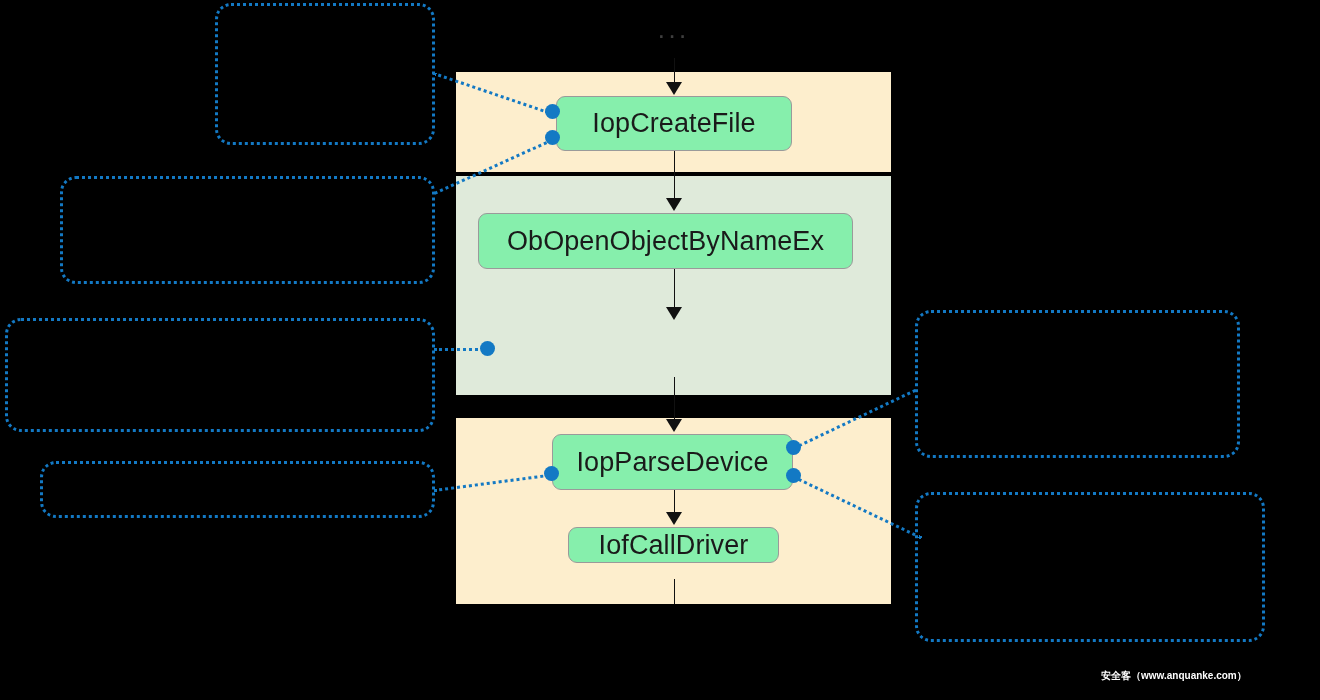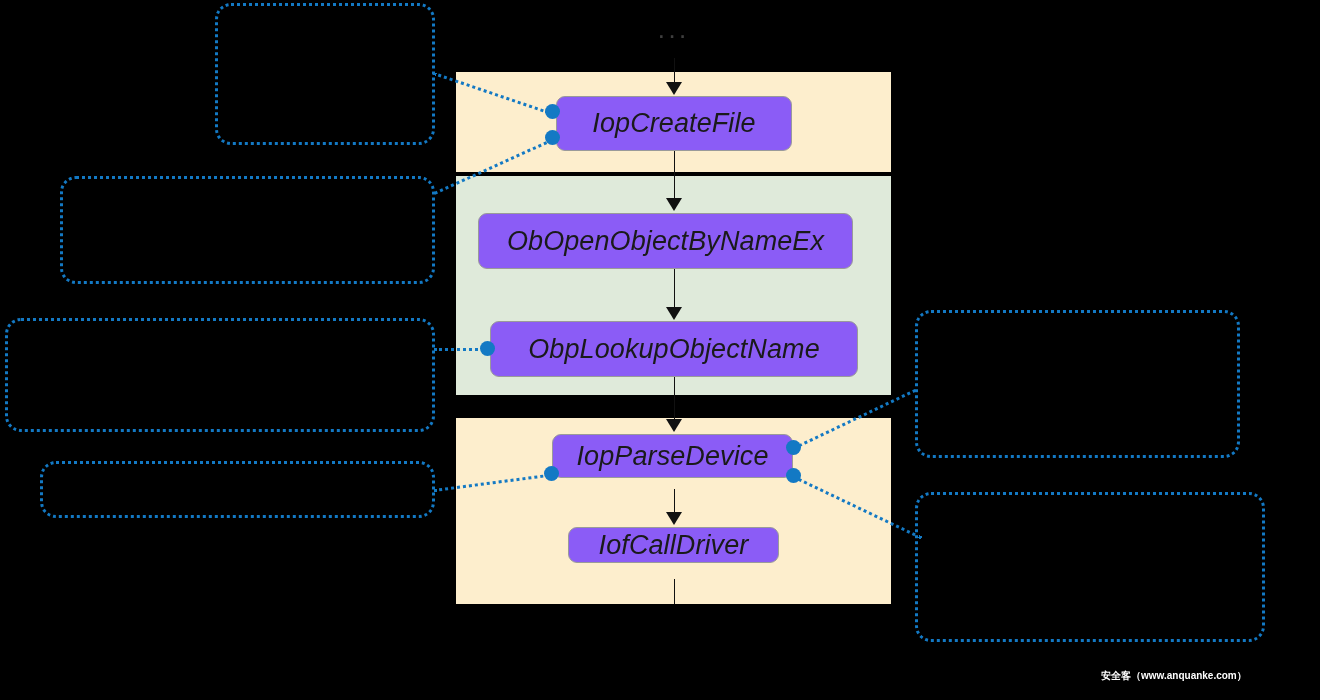--- a/index.html
+++ b/index.html
@@ -21,32 +21,31 @@
     position: absolute;
     box-sizing: border-box;
   }
   .band-io   { background: #fdeecd; }
   .band-ob   { background: #dfeada; }
 
   
   .node {
     position: absolute;
     box-sizing: border-box;
-    background: #8b5cf6;
+    background: #86efac;
     border: 1.5px solid #9a9a9a;
     border-radius: 9px;
     display: flex;
     align-items: center;
     justify-content: center;
     color: #1a1a1a;
     font-size: 27px;
     font-family: "Liberation Sans", sans-serif;
     letter-spacing: 0.1px;
     white-space: nowrap;
-    font-style: italic;
   }
 
   
   .arrow {
     position: absolute;
     width: 0;
     border-left: 1.6px solid #111111;
   }
   .arrowhead {
     position: absolute;
@@ -142,25 +141,22 @@
   <div class="plainline" style="left:674px; top:579px; height:25px;"></div>
 
   <div class="node" style="left:556px; top:96px; width:236px; height:55px;">
     <span>IopCreateFile</span>
   </div>
 
   <div class="node" style="left:478px; top:213px; width:375px; height:56px;">
     <span>ObOpenObjectByNameEx</span>
   </div>
 
-  <div class="node" style="left:490px; top:321px; width:368px; height:56px;">
-    <span>ObpLookupObjectName</span>
-  </div>
-
-  <div class="node" style="left:552px; top:434px; width:241px; height:44px;">
+
+  <div class="node" style="left:552px; top:434px; width:241px; height:56px;">
     <span>IopParseDevice</span>
   </div>
 
   <div class="node" style="left:568px; top:527px; width:211px; height:36px;">
     <span>IofCallDriver</span>
   </div>
 
   <div class="leader" style="left:434px; top:72px; width:121px; transform:rotate(18.8deg);"></div>
 
   <div class="leader" style="left:434px; top:192px; width:129px; transform:rotate(-24.4deg);"></div>

